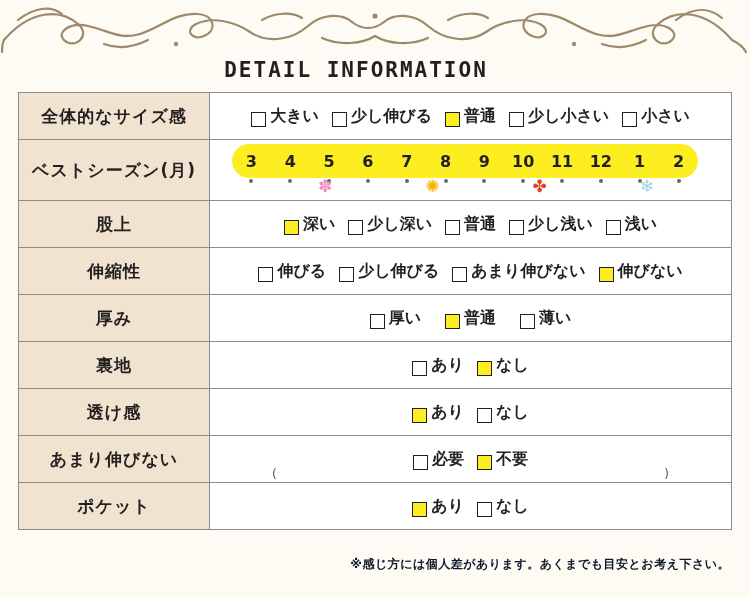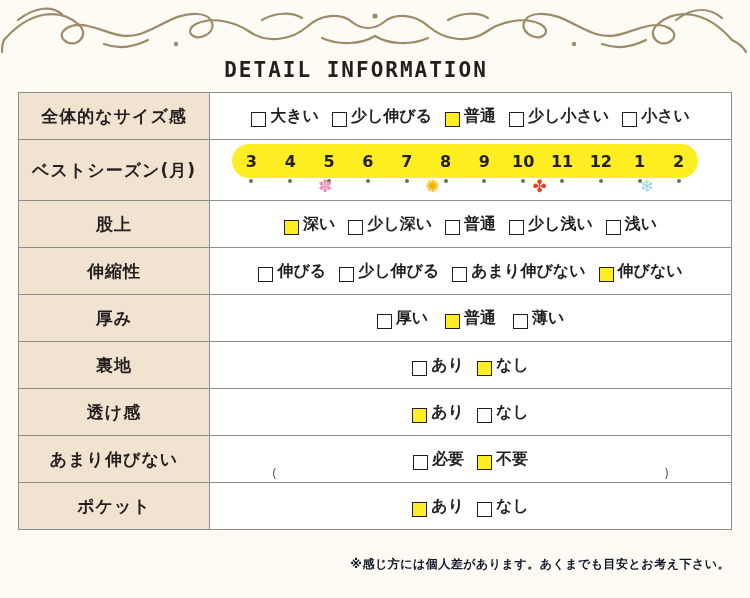--- a/index.html
+++ b/index.html
@@ -77,21 +77,21 @@
     padding: 0 6px;
   }
 
   .opts {
     display: flex;
     justify-content: center;
     align-items: center;
     gap: 13px;
     flex-wrap: nowrap;
   }
-  .opts.wide { gap: 17px; }
+  .opts.wide { gap: 24px; }
   .opts.wide2 { }
 
   .opt {
     display: inline-flex;
     align-items: flex-end;
     white-space: nowrap;
     font-size: 16px;
     font-weight: bold;
   }
   .box {

